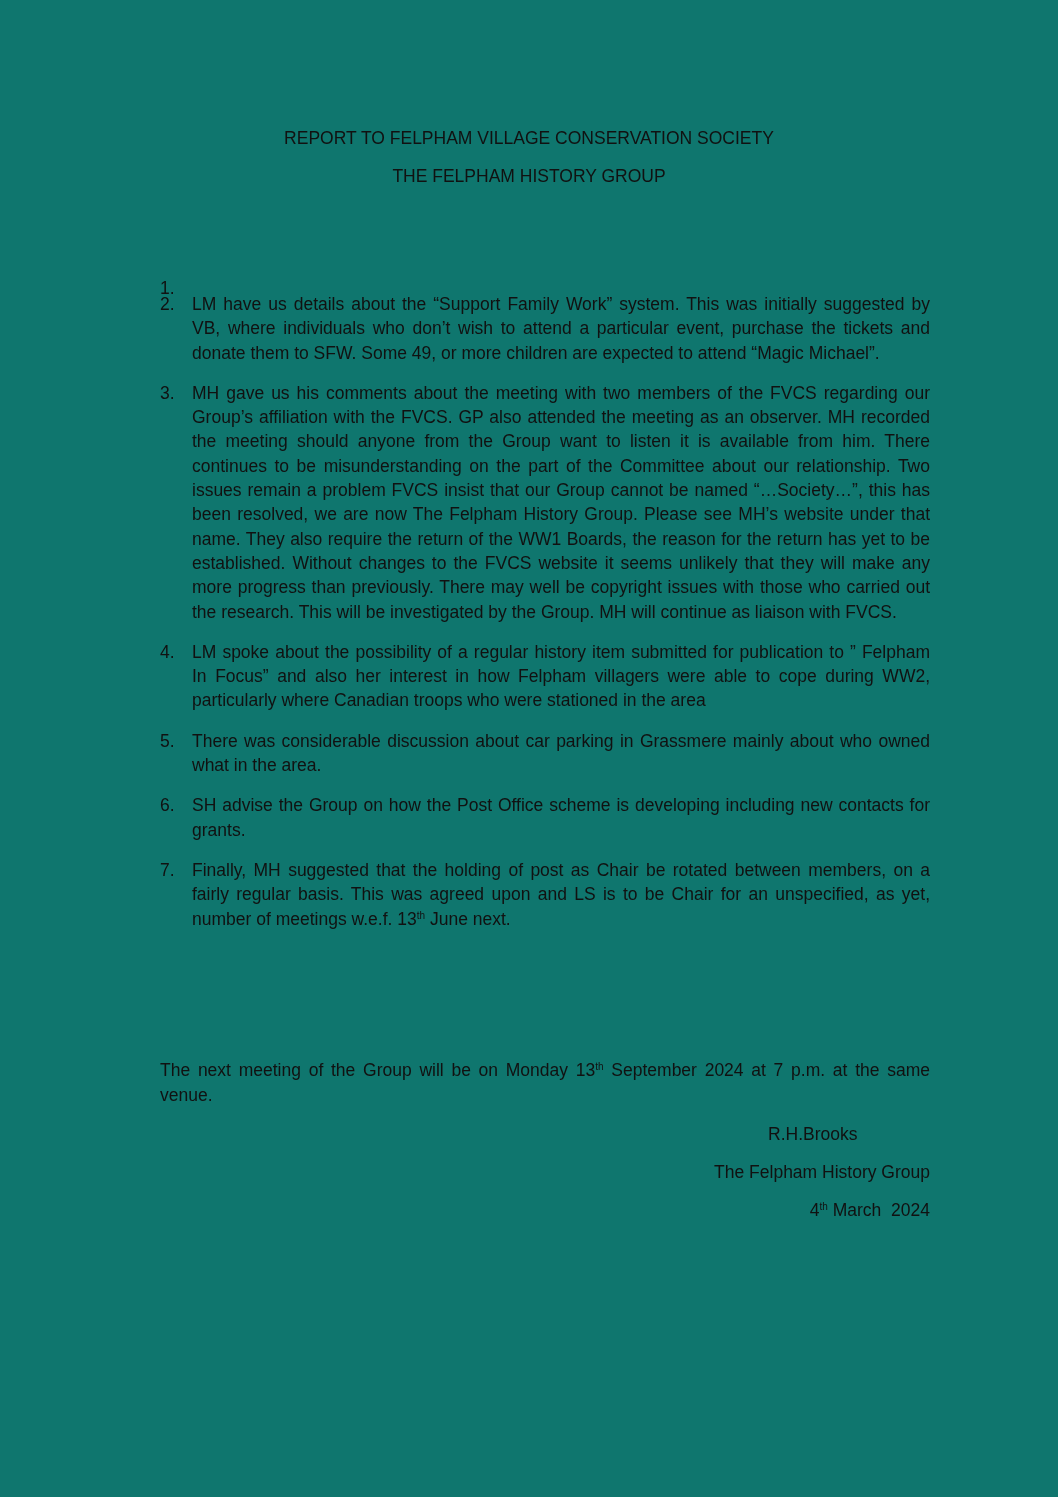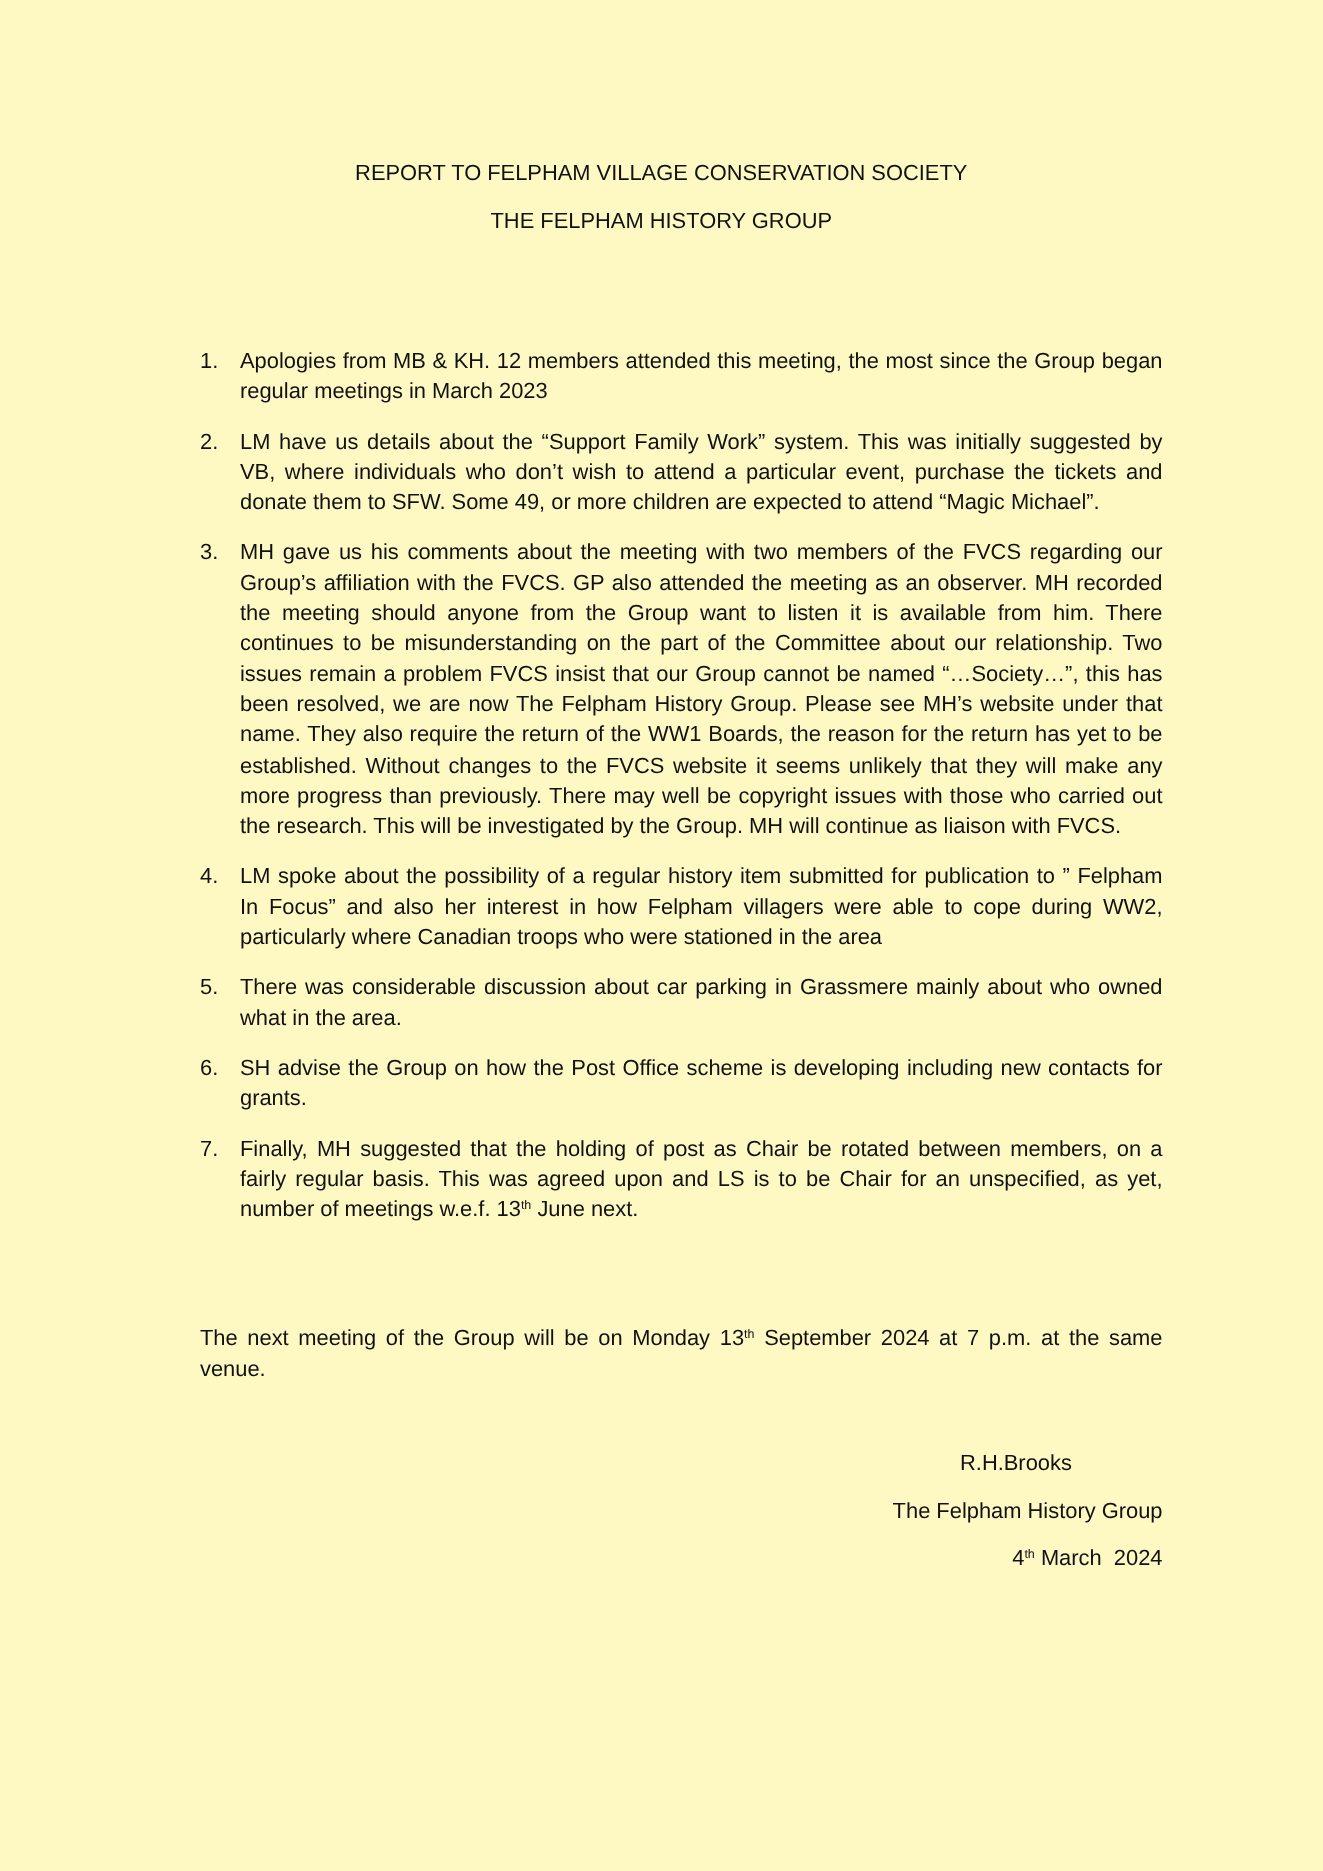--- a/index.html
+++ b/index.html
@@ -13,21 +13,21 @@
       position: relative;
       overflow: hidden;
       font-family: "Liberation Sans", sans-serif;
       color: #111111;
     }
     .page {
       position: absolute;
       left: 0; top: 0;
       width: 1058px;
       height: 1497px;
-      background: #fef9c3;
+      background: #0f766e;
     }
     .heading {
       position: absolute;
       left: 0;
       width: 1058px;
       text-align: center;
       font-size: 17.5px;
       line-height: 20px;
     }
     .h1 { top: 128px; }
@@ -67,38 +67,36 @@
       width: 770px;
       font-size: 17.5px;
       line-height: 24.5px;
       text-align: justify;
     }
     .sig {
       position: absolute;
       font-size: 17.5px;
       line-height: 20px;
       white-space: nowrap;
-      margin-top: 36px;
     }
     .sig-name { top: 1124px; left: 768px; }
     .sig-org { top: 1162px; right: 128px; }
     .sig-date { top: 1200px; right: 128px; text-align: right; }
   </style>
 </head>
 <body>
 
 <div class="page">
 
   <div class="heading h1">REPORT TO FELPHAM VILLAGE CONSERVATION SOCIETY</div>
   <div class="heading h2">THE FELPHAM HISTORY GROUP</div>
 
   <ol class="items">
     <li class="item">
       <span class="num">1.</span>
-      <span>Apologies from MB &amp; KH. 12 members attended this meeting, the most since the Group began regular meetings in March 2023</span>
     </li>
     <li class="item">
       <span class="num">2.</span>
       <span>LM have us details about the “Support Family Work” system. This was initially suggested by VB, where individuals who don’t wish to attend a particular event, purchase the tickets and donate them to SFW.  Some 49, or more children are expected to attend “Magic Michael”.</span>
     </li>
     <li class="item">
       <span class="num">3.</span>
       <span>MH gave us his comments about the meeting with two members of the FVCS regarding our Group’s affiliation with the FVCS. GP also attended the meeting as an observer. MH recorded the meeting should anyone from the Group want to listen it is available from him. There continues to be misunderstanding on the part of the Committee about our relationship. Two issues remain a problem FVCS insist that our Group cannot be named “…Society…”, this has been resolved, we are now The Felpham History Group. Please see MH’s website under that name. They also require the return of the WW1 Boards, the reason for the return has yet to be established. Without changes to the FVCS website it seems unlikely that they will make any more progress than previously. There may well be copyright issues with those who carried out the research. This will be investigated by the Group. MH will continue as liaison with FVCS.</span>
     </li>
     <li class="item">

